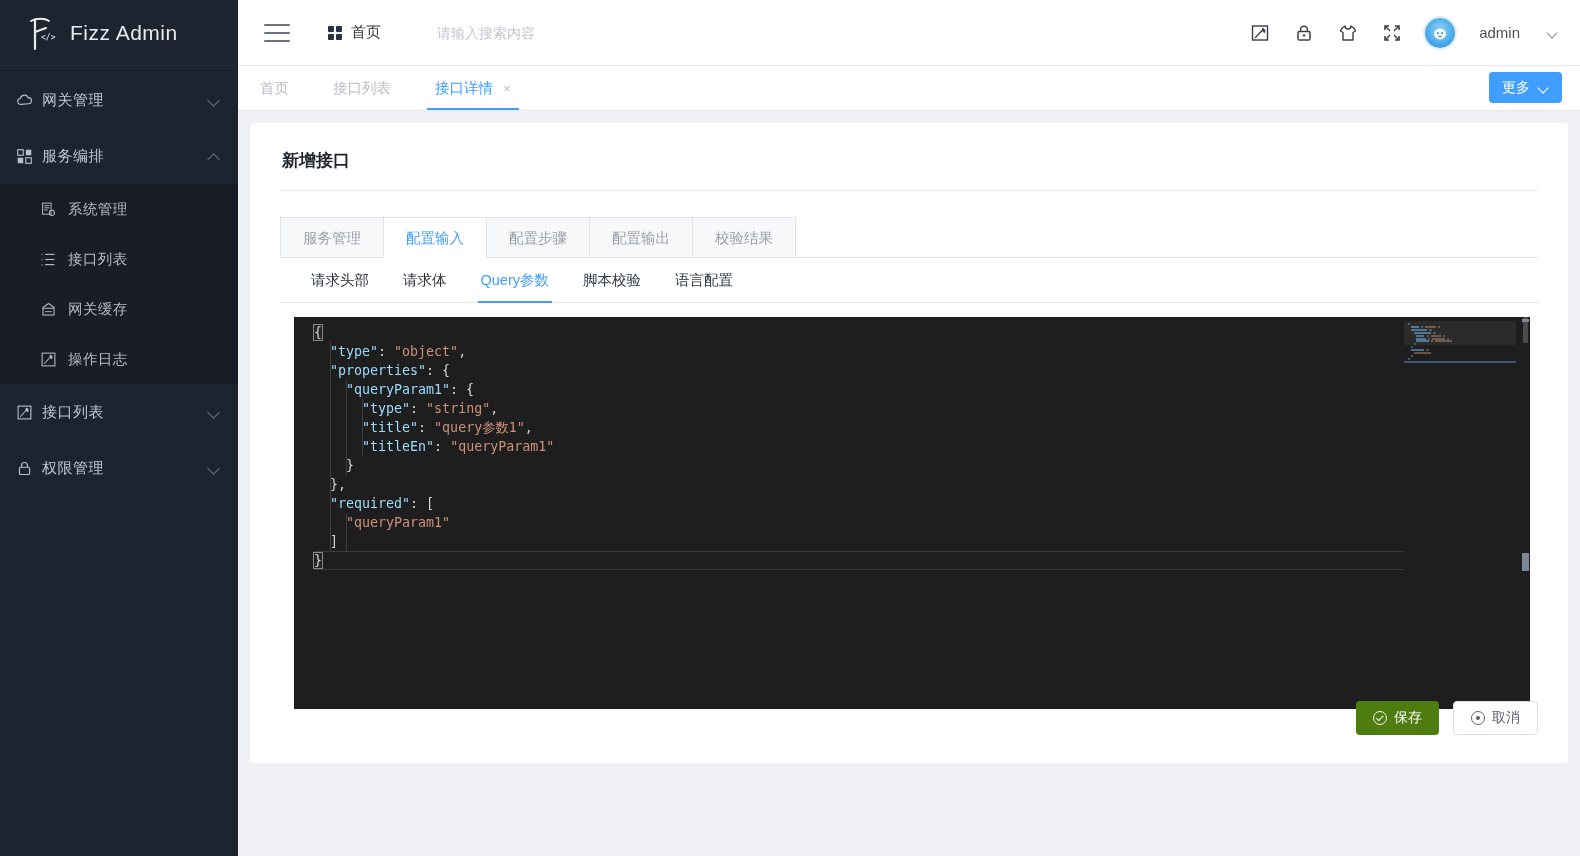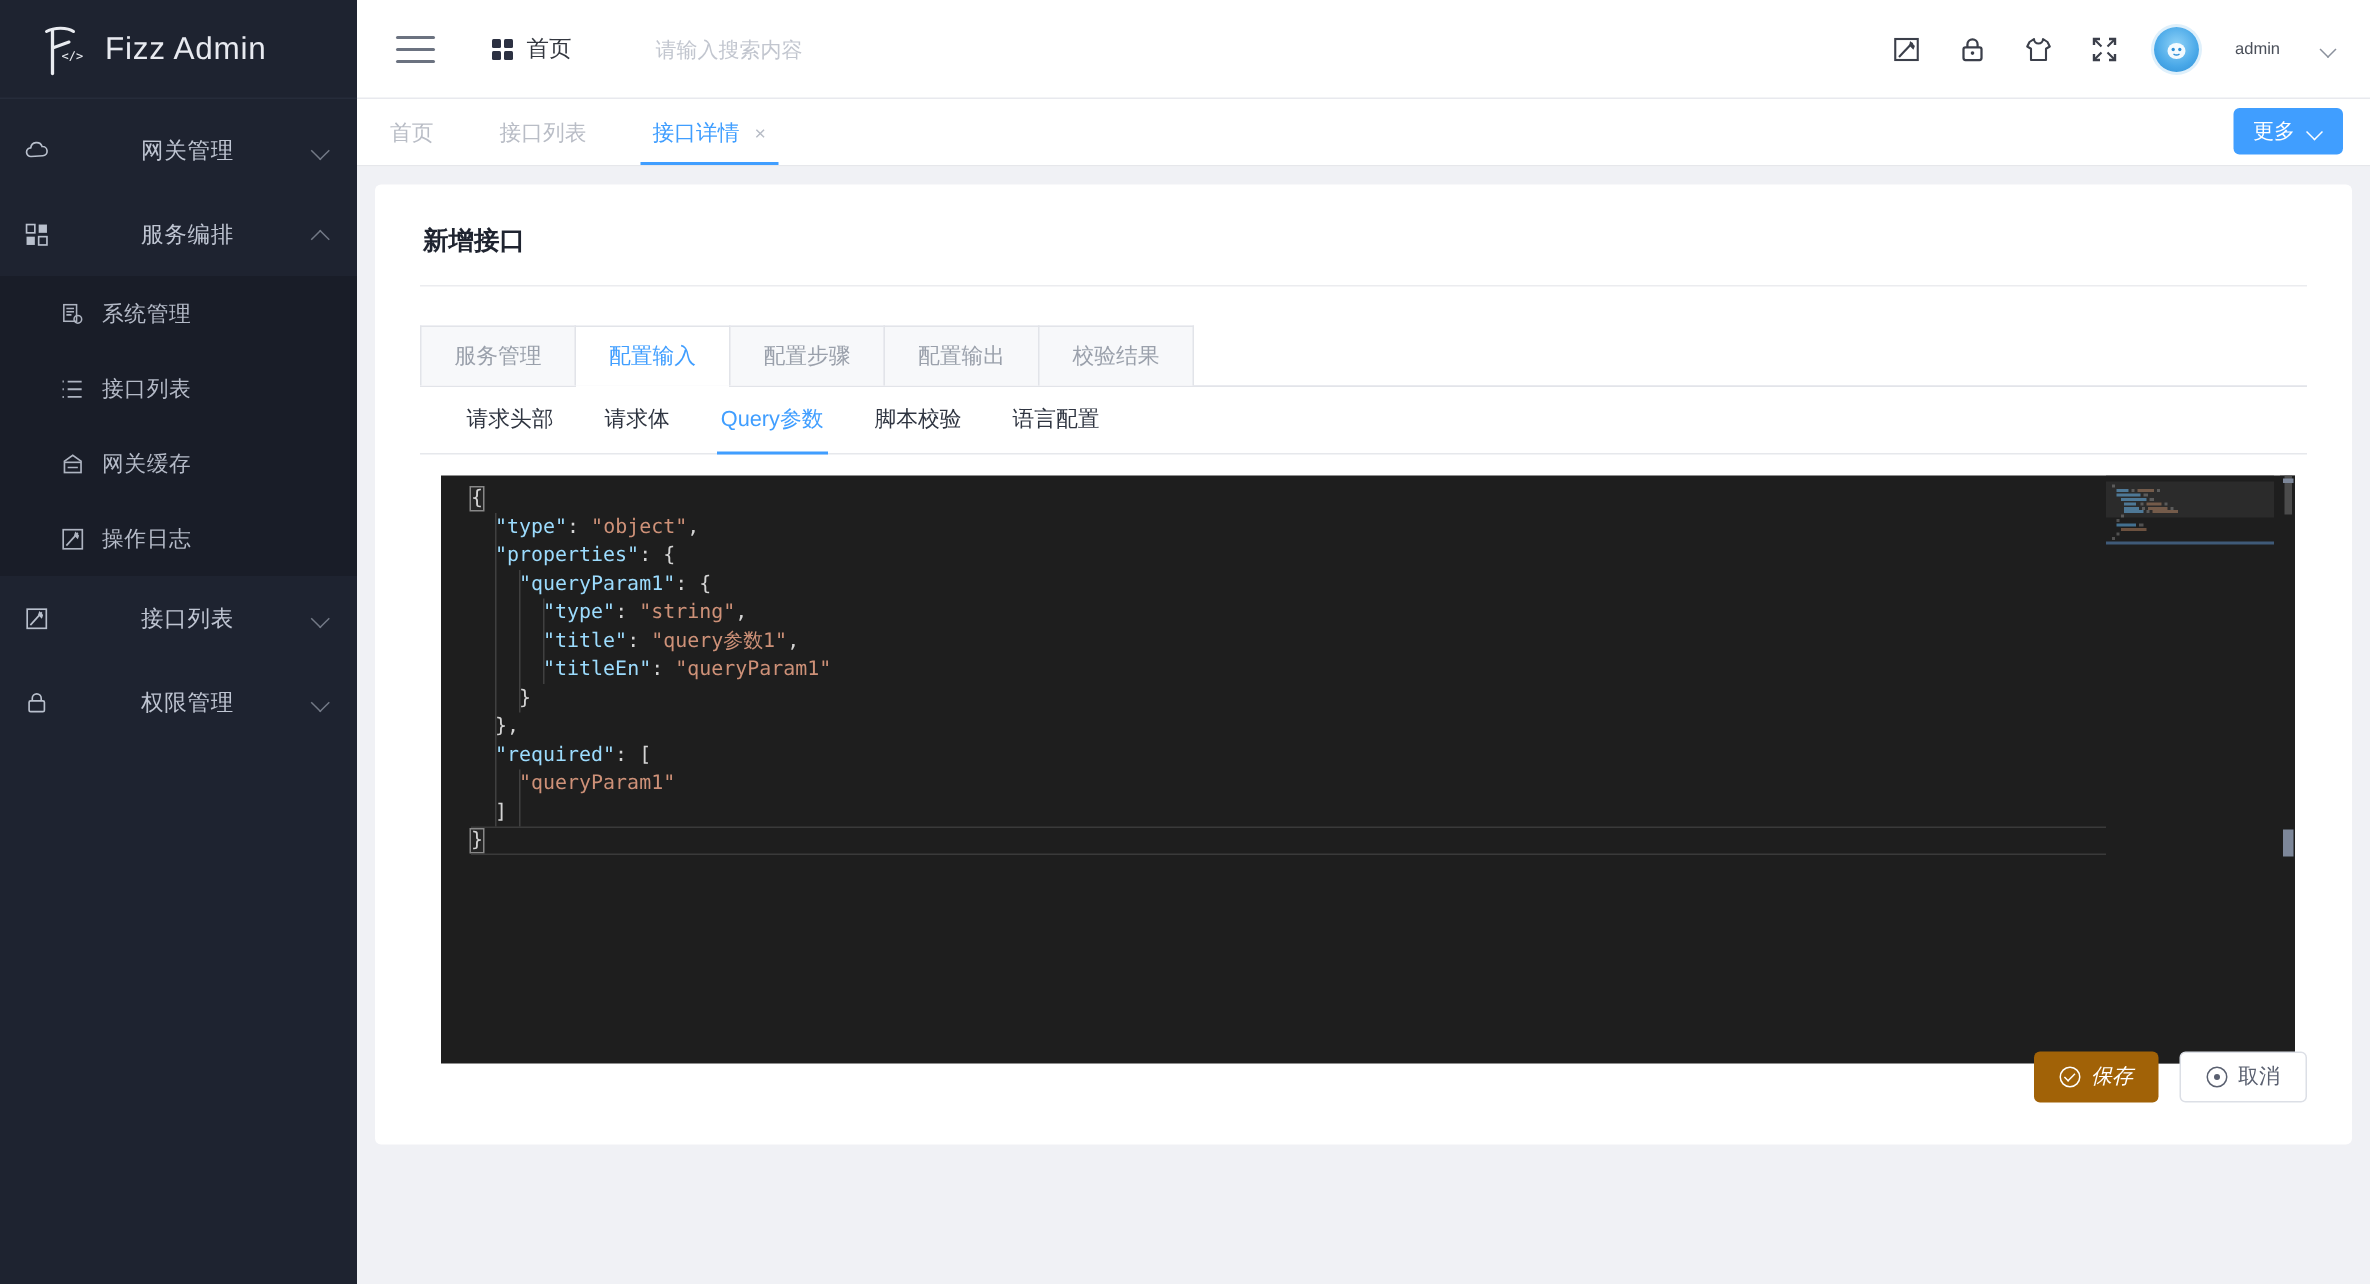--- a/index.html
+++ b/index.html
@@ -23,21 +23,21 @@
     height: 66px;
     display: flex; align-items: center;
     padding-left: 16px;
     border-bottom: 1px solid #262c3a;
   }
   .logo-mark { width: 48px; height: 48px; position: relative; flex: 0 0 48px; }
   .logo-title {
     color: #e8eaf0; font-size: 21px; letter-spacing: .5px;
     margin-left: 6px; font-weight: 400;
   }
-  .menu { padding-top: 6px; text-align: center; }
+  .menu { padding-top: 6px; }
   .menu-group-head {
     height: 56px; display: flex; align-items: center;
     padding: 0 18px 0 16px; cursor: pointer; position: relative;
   }
   .menu-group-head .mi-icon { width: 26px; flex: 0 0 26px; display:flex; align-items:center; }
   .menu-group-head .mi-label {
     color: #bfc5d2; font-size: 15px; flex: 1 1 auto; letter-spacing: .5px;
   }
   .chev {
     width: 12px; height: 12px; position: relative; flex: 0 0 12px; opacity: .55;
@@ -82,21 +82,21 @@
   }
   .search-box input::placeholder { color: #c2c6cf; }
   .top-actions { margin-left: auto; display: flex; align-items: center; padding-right: 22px; gap: 22px; }
   .ticon { width: 22px; height: 22px; cursor: pointer; color: #3b3f4a; display:flex;align-items:center;justify-content:center;}
   .avatar {
     width: 30px; height: 30px; border-radius: 50%;
     background: radial-gradient(circle at 50% 40%, #8fd2f7 0%, #49a8e8 60%, #2f8fd6 100%);
     display: flex; align-items: center; justify-content: center;
     box-shadow: 0 0 0 2px #dff0fb; cursor: pointer;
   }
-  .user-name { font-size: 11px; color: #4a4f59; margin-left: 2px; cursor: pointer; }
+  .user-name { font-size: 15px; color: #4a4f59; margin-left: 2px; cursor: pointer; }
   .user-chev { width: 10px; height: 10px; position: relative; margin-left: 6px;}
   .user-chev::before { content:""; position:absolute; left:0; top:1px; width:7px;height:7px;
     border-right: 1.4px solid #8a909c; border-bottom: 1.4px solid #8a909c; transform: rotate(45deg); }
 
   
   .tabstrip {
     height: 45px; background: #fff; display: flex; align-items: stretch;
     border-bottom: 1px solid #e6e7eb; flex: 0 0 45px; position: relative;
   }
   .vtab {
@@ -198,21 +198,21 @@
 
   
   .card-actions {
     position: absolute; right: 30px; bottom: 28px;
     display: flex; gap: 14px; align-items: center;
   }
   .btn {
     height: 34px; padding: 0 17px; border-radius: 4px; font-size: 14px;
     display: flex; align-items: center; cursor: pointer; gap: 7px;
   }
-  .btn-primary { background: #a16207; color: #fff; font-style: italic; }
+  .btn-primary { background: #4d7c0f; color: #fff; }
   .btn-default { background: #fff; color: #5a6070; border: 1px solid #dcdfe6; }
   .cicon { width: 14px; height: 14px; border-radius: 50%; border: 1.4px solid currentColor;
            display:flex; align-items:center; justify-content:center; position: relative;}
   .cicon.check::after {
     content:""; width: 6px; height: 3px; border-left: 1.4px solid currentColor;
     border-bottom: 1.4px solid currentColor; transform: rotate(-45deg) translate(0px,-1px);
   }
   .cicon.dot::after { content:""; width: 4px; height: 4px; border-radius:50%; background: currentColor; }
 </style>
 </head>

